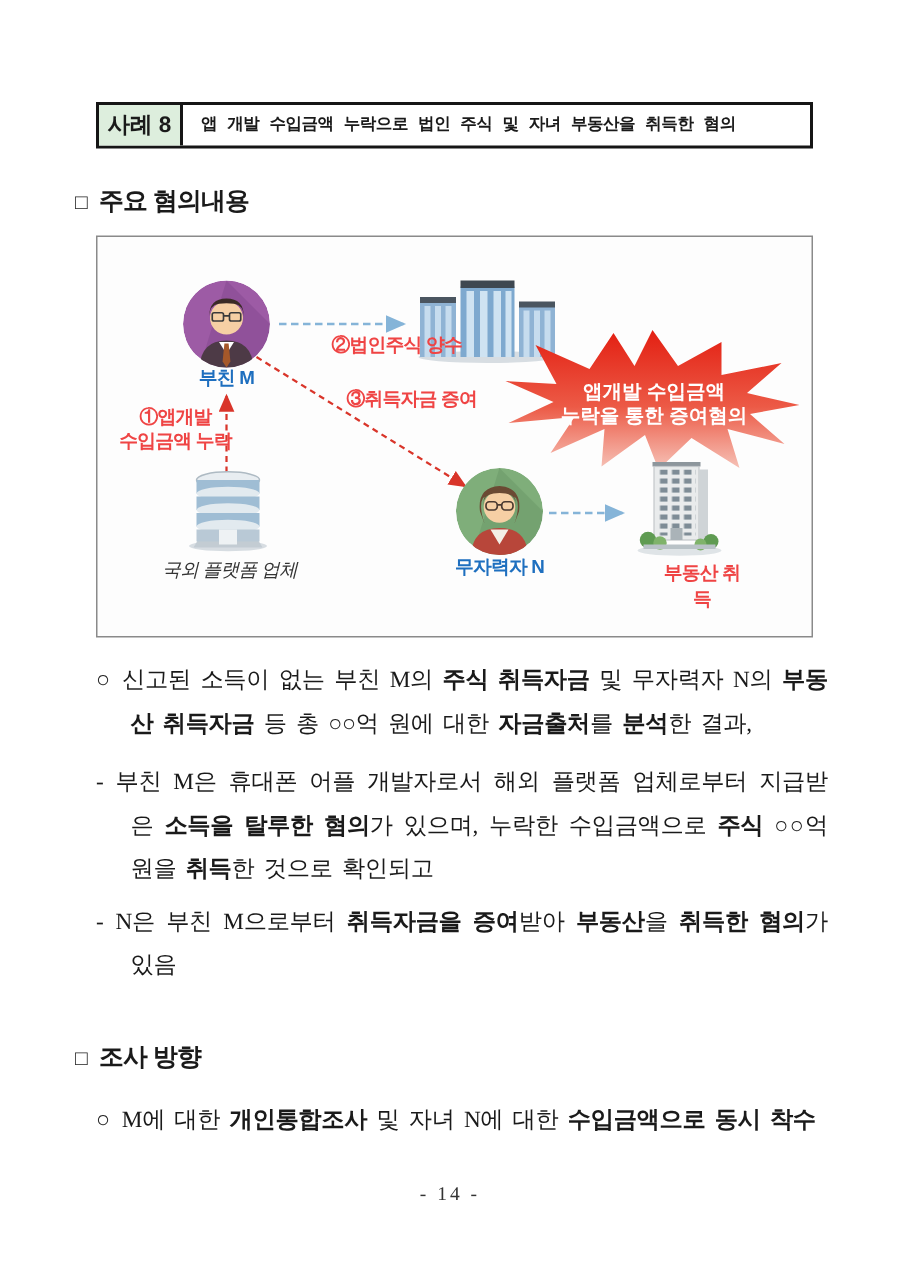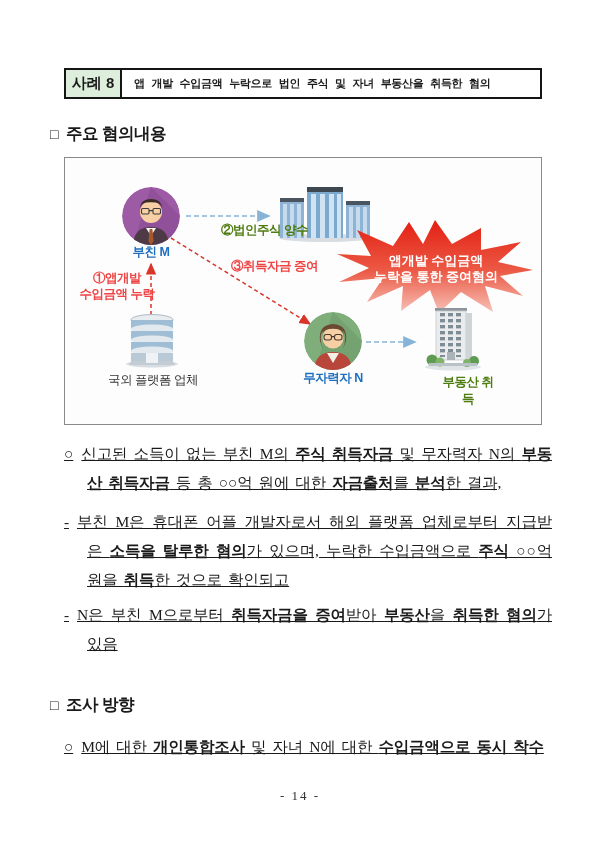--- a/index.html
+++ b/index.html
@@ -63,35 +63,34 @@
   .dg-abs { position:absolute; }
   .dlabel {
     position:absolute;
     font-size:12.5px; font-weight:700;
     letter-spacing:-0.5px;
     white-space:nowrap;
   }
   .dlabel.center { text-align:center; white-space:normal; }
   .lab-blue  { color:#1e6fbf; }
   .lab-red   { color:#ef4444; }
-  .lab-black { color:#4d7c0f;padding-left:28px; }
-  .lab-normal { font-weight:400; color:#333; }
+  .lab-black { color:#ef4444;padding-left:28px; }
+  .lab-normal { font-weight:400; color:#333;font-style:italic; }
 
   
   .bullet {
     margin-left:14px;
     margin-right:2px;
     font-size:15.5px;
     line-height:29px;
     text-align:justify;
     letter-spacing:-0.2px;
     word-spacing:2.5px;
     padding-left:23px;
     text-indent:-23px;
-    text-decoration:underline;
   }
   .bullet .marker { margin-right:8px; }
   .bullet .b { font-weight:700; }
   .mt14 { margin-top:14px; }
   .mt10 { margin-top:10px; }
   .mt6  { margin-top:6px; }
 
   
   .footer {
     position:absolute;

